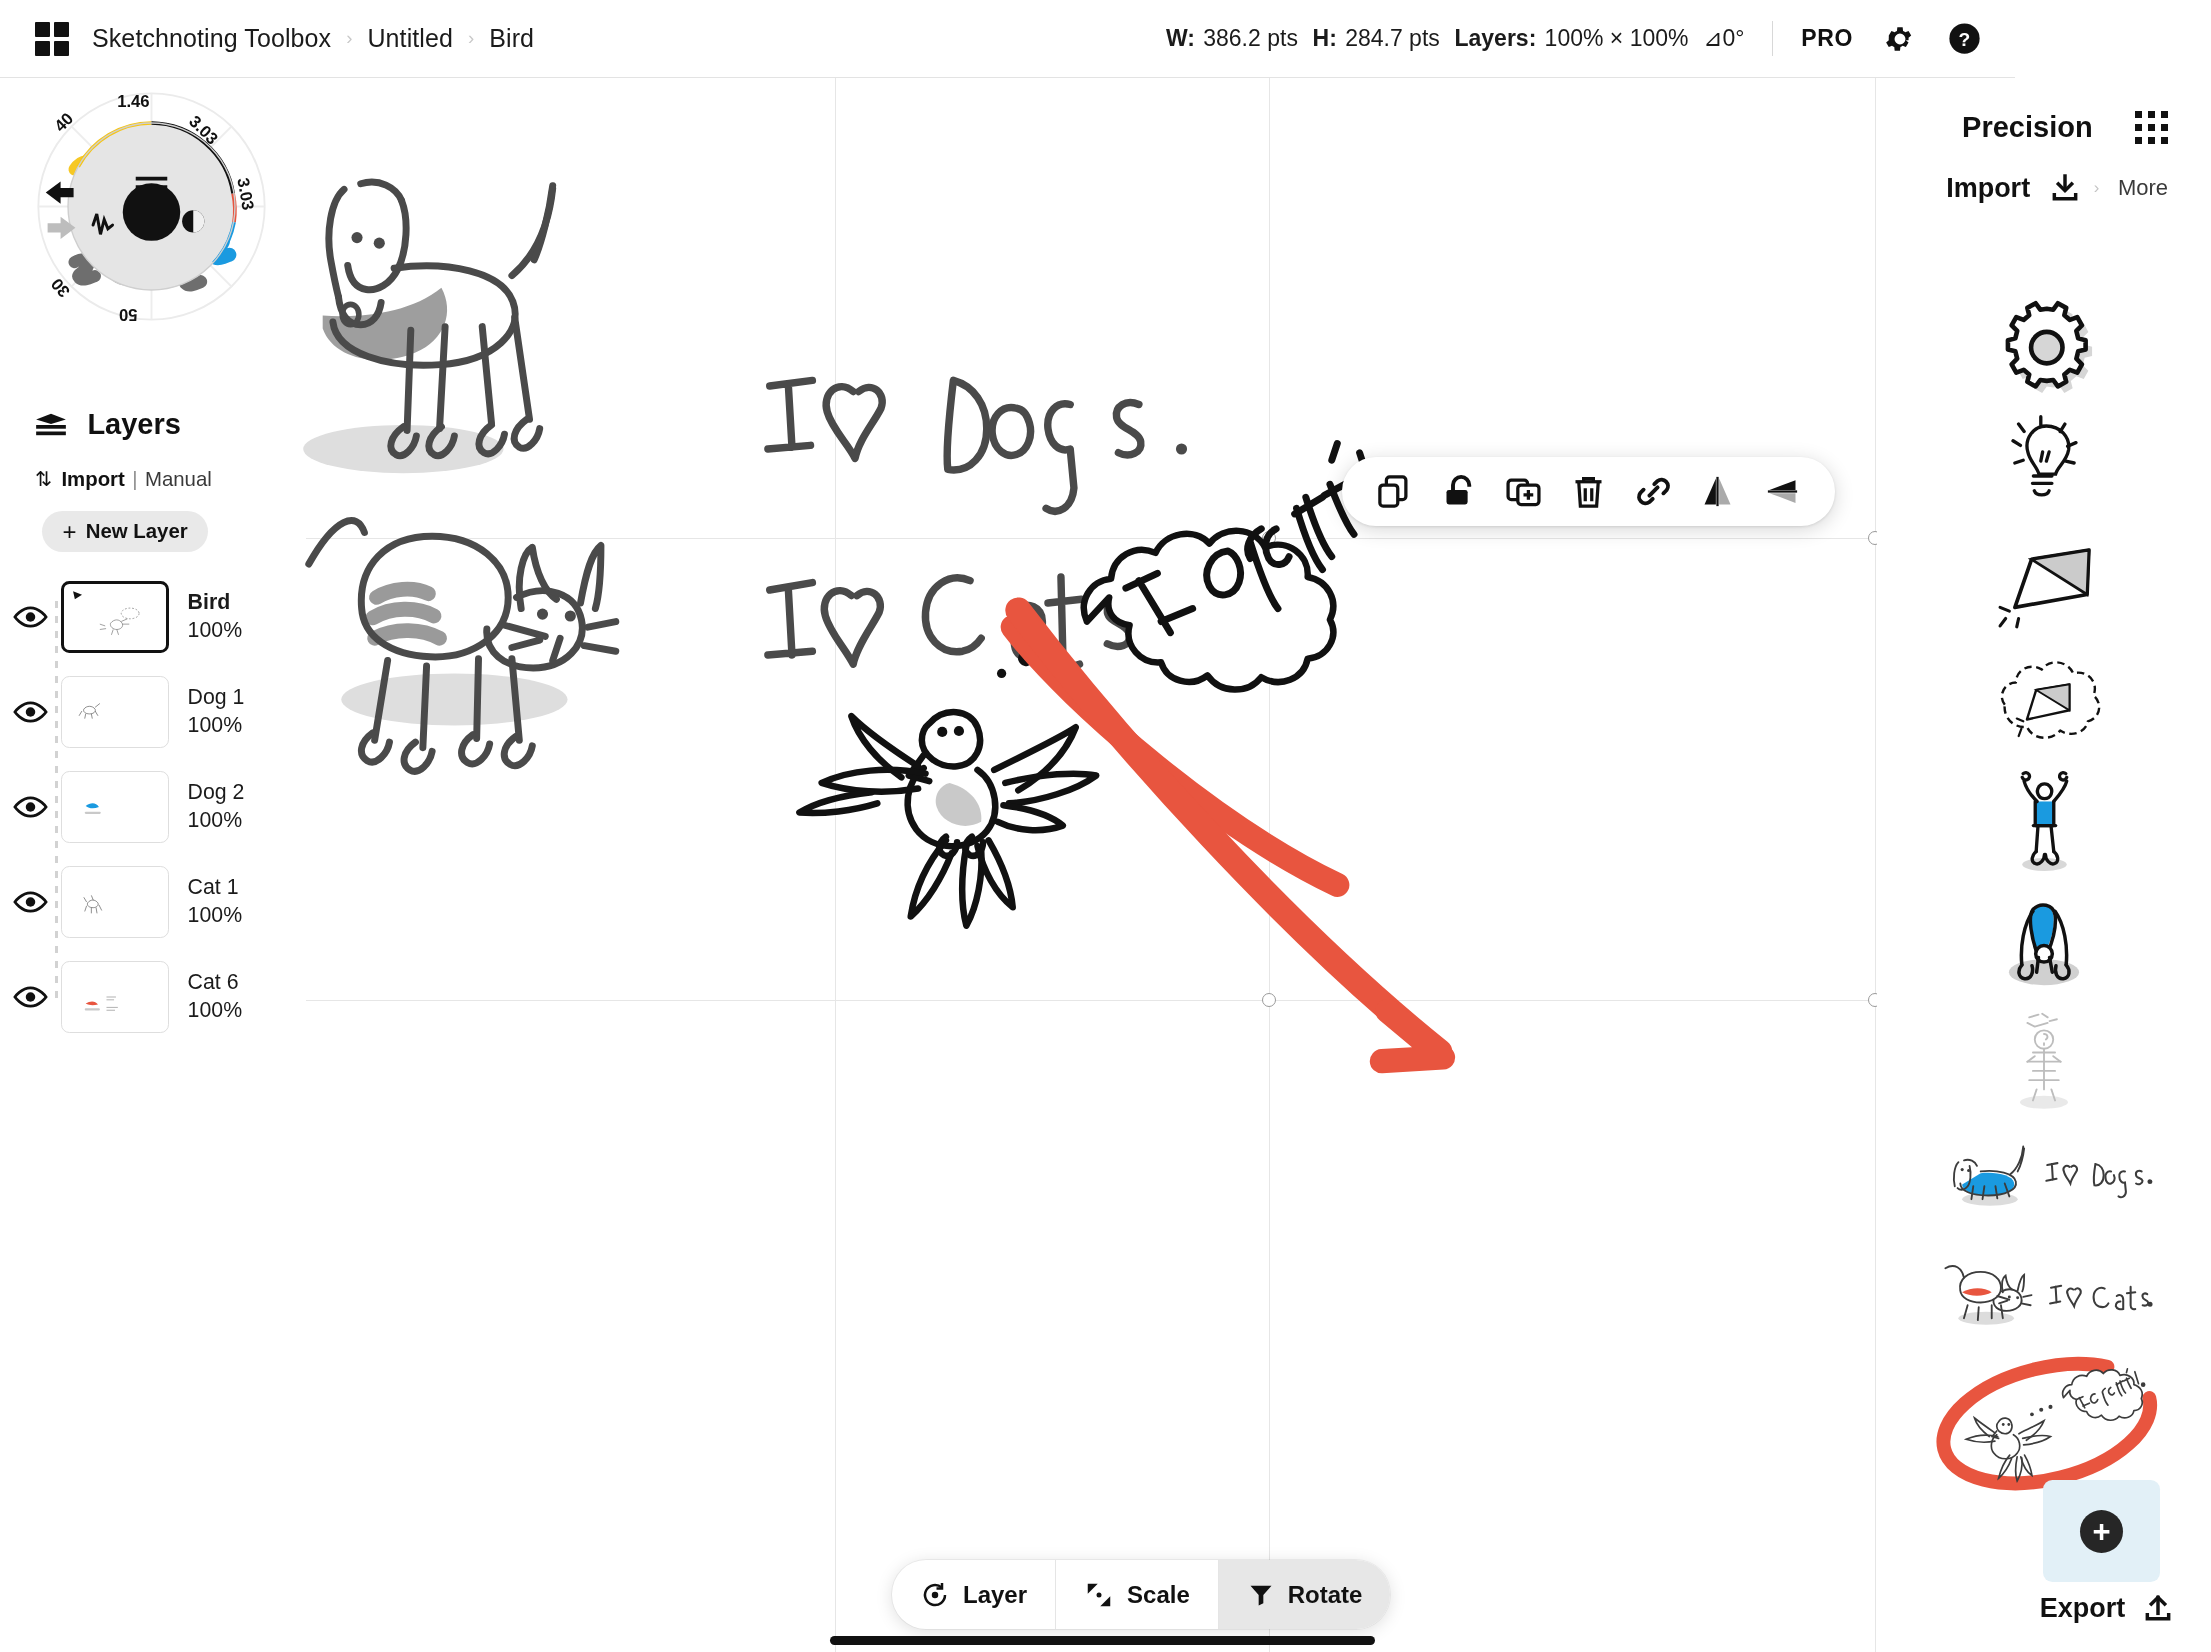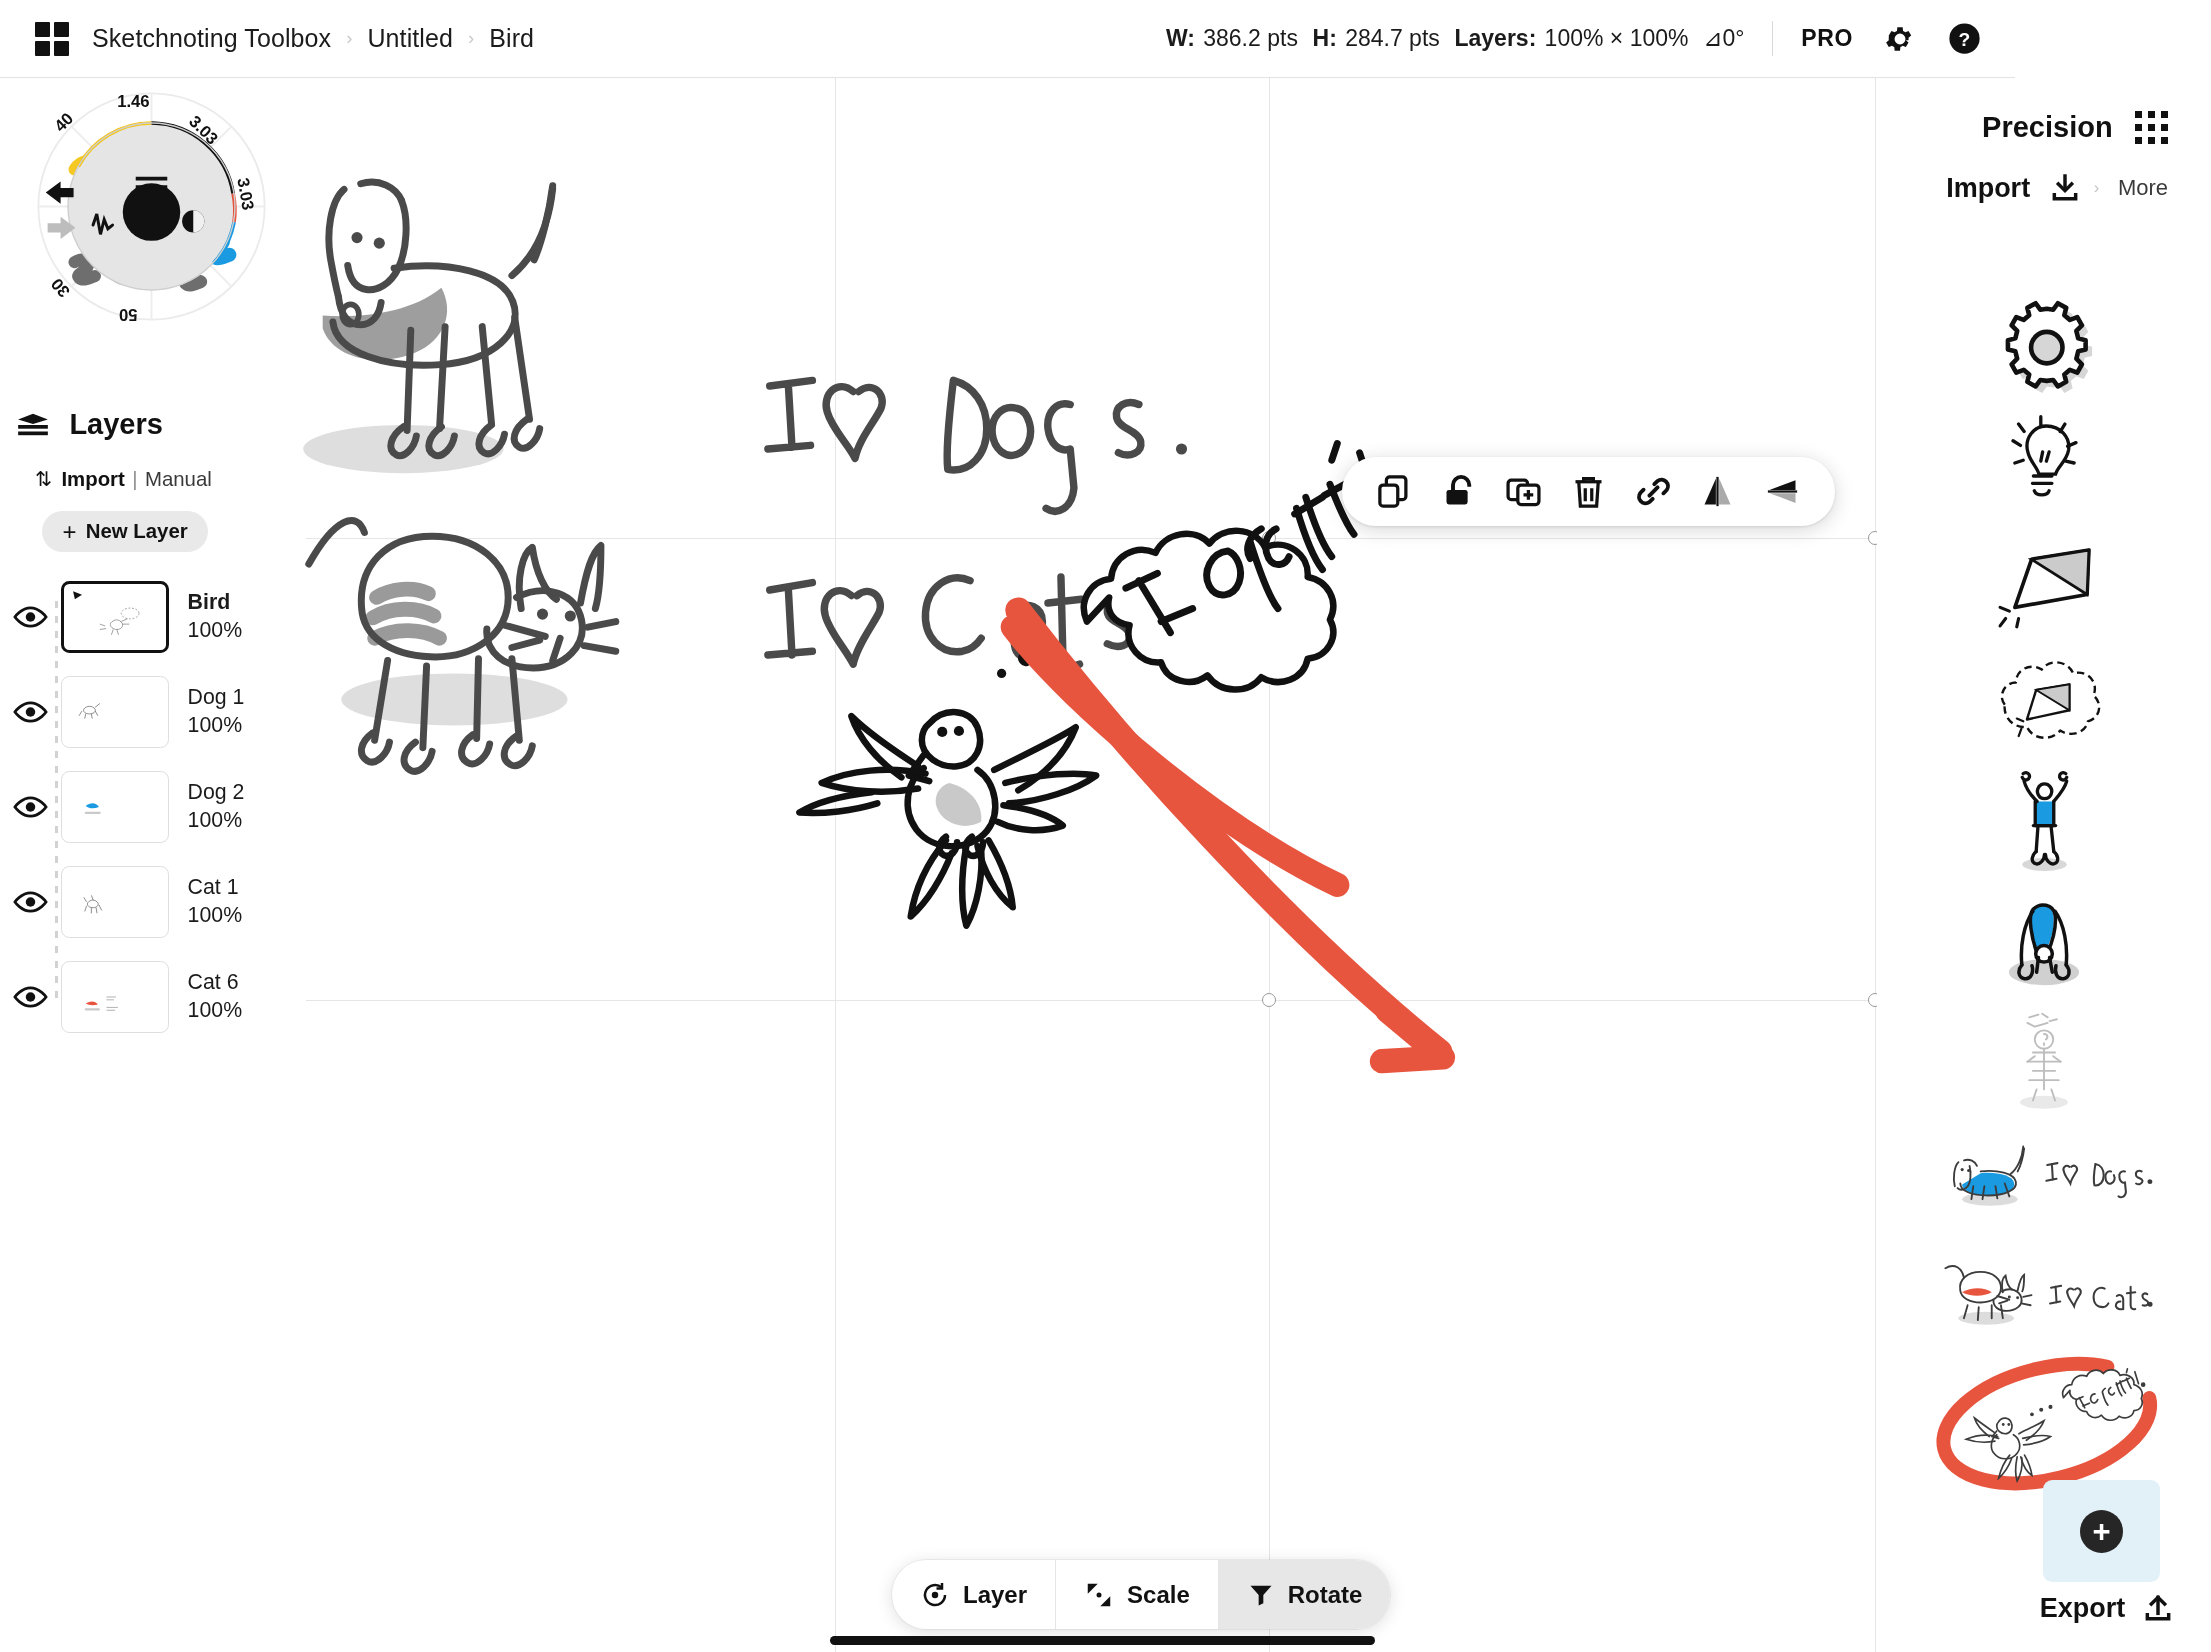--- a/index.html
+++ b/index.html
@@ -36,21 +36,21 @@
   .metrics .sp { display: inline-block; width: 8.3px; }
   .vdiv { width: 0.9px; height: 35px; background: #d8d8d8; margin: 0 28px; }
   .pro { font-size: 23px; font-weight: 700; letter-spacing: 0.6px; color: #111; }
   .ic-btn { margin-left: 28px; width: 37px; height: 37px; display: flex; align-items: center; justify-content: center; }
 
   
   .wheel { position: absolute; left: 16.7px; top: 72px; width: 269px; height: 269px; }
 
   
   .layers-panel { position: absolute; left: 0; top: 408px; width: 306px; }
-  .layers-head { display: flex; align-items: center; padding-left: 17px; }
+  .layers-head { display: flex; align-items: center; padding-left: 35px; }
   .layers-head .lbl { font-size: 29px; font-weight: 700; color: #111; margin-left: 20.4px; }
   .sorting { display: flex; align-items: center; padding-left: 35px; margin-top: 26px; font-size: 20.4px; }
   .sorting .arrows { margin-right: 9.3px; font-size: 20.4px; color: #111; }
   .sorting b { font-weight: 700; color: #111; }
   .sorting .bar { color: #8d8d8d; margin: 0 7.4px; }
   .sorting .mode { color: #3a3a3a; }
   .newlayer {
     margin-left: 42px; margin-top: 20.4px; display: inline-flex; align-items: center;
     background: #e9e9e9; border-radius: 24px; height: 41px; padding: 0 20.4px;
     font-size: 20.4px; font-weight: 700; color: #111;
@@ -102,21 +102,21 @@
     box-shadow: 0 2.8px 16.7px rgba(0,0,0,.13), 0 0 0 0.9px rgba(0,0,0,.05);
     display: flex; align-items: stretch;
   }
   .bp-item { display: flex; align-items: center; gap: 13px; padding: 0 28px; font-size: 24px; font-weight: 700; color: #111; }
   .bp-item + .bp-item { border-left: 0.9px solid #e5e5e5; }
   .bp-item.active { background: #e7e7e7; }
   .home-ind { position: absolute; left: 830px; top: 1636px; width: 545px; height: 9.3px; background: #111; border-radius: 4.6px; }
 
   
   .rightpanel { position: absolute; right: 0; top: 78px; width: 334px; height: 1574px; background: #fff; }
-  .rp-title { display: flex; align-items: center; justify-content: flex-end; padding: 33px 43px 0 0; }
+  .rp-title { display: flex; align-items: center; justify-content: flex-end; padding: 33px 43px 0 0; gap: 20px; }
   .rp-title .t { font-size: 29px; font-weight: 700; color: #111; margin-right: 22px; }
   .dots9 { display: grid; grid-template-columns: repeat(3,7.4px); grid-template-rows: repeat(3,7.4px); gap: 5.6px; }
   .dots9 i { background: #111; display: block; }
   .rp-import { display: flex; align-items: center; justify-content: flex-end; padding: 28px 43px 0 0; }
   .rp-import .t { font-size: 27px; font-weight: 700; color: #111; margin-right: 18.6px; }
   .rp-import .more { font-size: 22px; color: #3a3a3a; margin-left: 18.6px; }
   .rp-import .chev { color: #c4c4c4; font-size: 16.7px; margin-left: 13px; }
   .stencils { position: absolute; top: 204px; left: 0; right: 0; }
   .stencil { height: 93px; display: flex; align-items: center; justify-content: center; position: relative; }
   .rp-export { position: absolute; right: 37px; bottom: 28px; display: flex; align-items: center; margin-top: 10px; }

